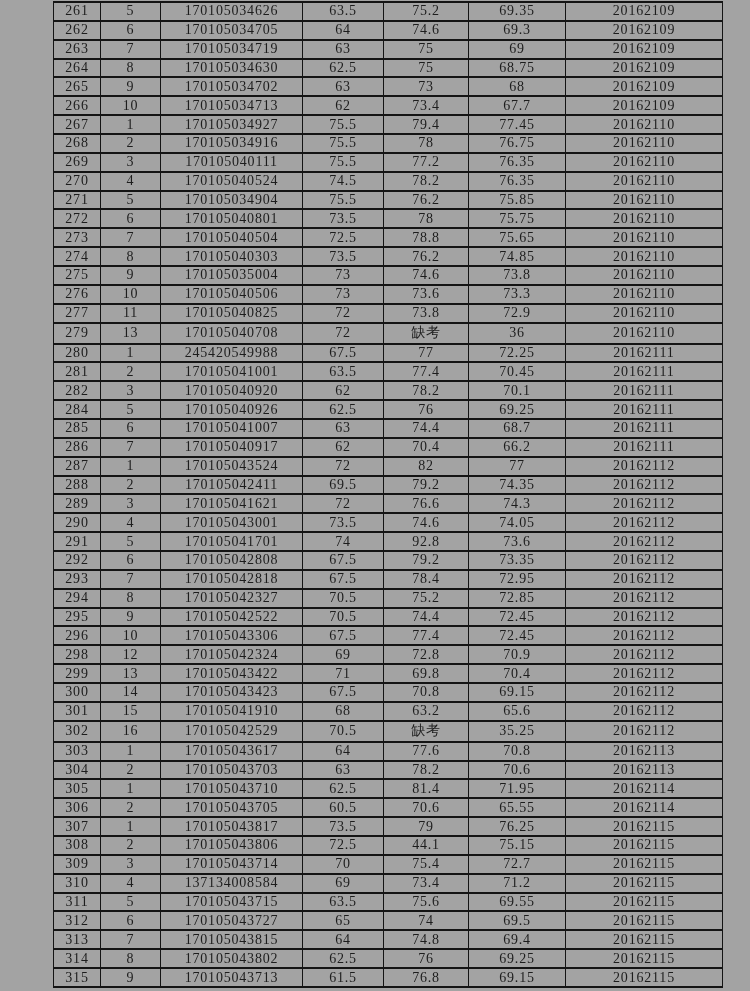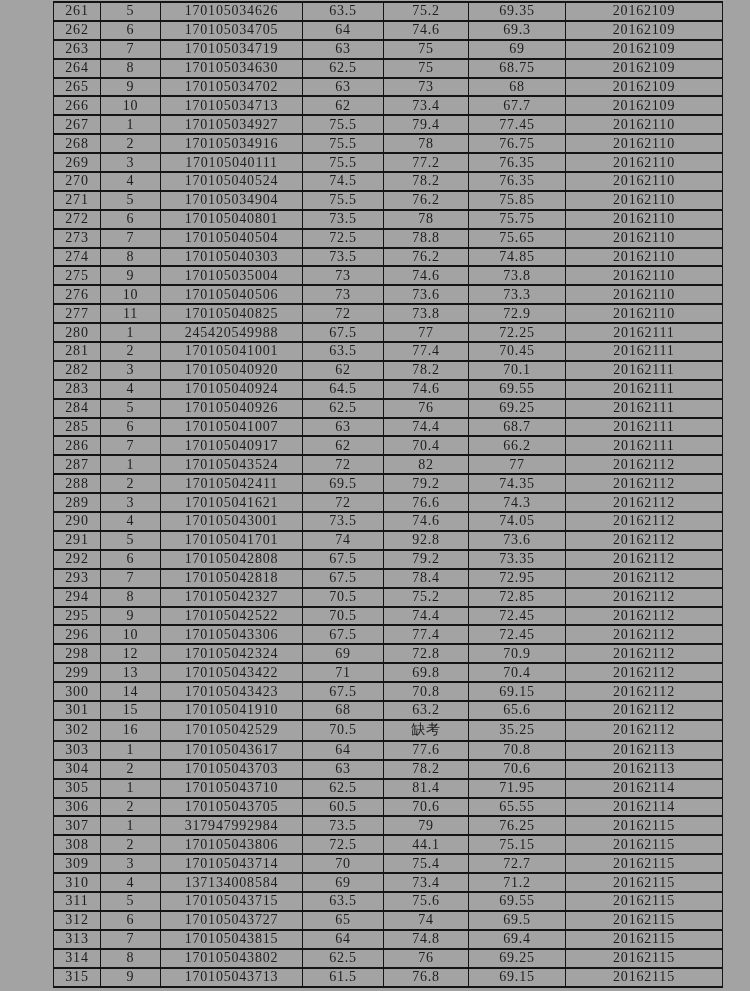--- a/index.html
+++ b/index.html
@@ -201,20 +201,29 @@
         <tr>
           <td>277</td>
           <td>11</td>
           <td>170105040825</td>
           <td>72</td>
           <td>73.8</td>
           <td>72.9</td>
           <td>20162110</td>
         </tr>
         <tr>
+          <td>279</td>
+          <td>13</td>
+          <td>170105040708</td>
+          <td>72</td>
+          <td>缺考</td>
+          <td>36</td>
+          <td>20162110</td>
+        </tr>
+        <tr>
           <td>280</td>
           <td>1</td>
           <td>245420549988</td>
           <td>67.5</td>
           <td>77</td>
           <td>72.25</td>
           <td>20162111</td>
         </tr>
         <tr>
           <td>281</td>
@@ -228,29 +237,20 @@
         <tr>
           <td>282</td>
           <td>3</td>
           <td>170105040920</td>
           <td>62</td>
           <td>78.2</td>
           <td>70.1</td>
           <td>20162111</td>
         </tr>
         <tr>
-          <td>283</td>
-          <td>4</td>
-          <td>170105040924</td>
-          <td>64.5</td>
-          <td>74.6</td>
-          <td>69.55</td>
-          <td>20162111</td>
-        </tr>
-        <tr>
           <td>284</td>
           <td>5</td>
           <td>170105040926</td>
           <td>62.5</td>
           <td>76</td>
           <td>69.25</td>
           <td>20162111</td>
         </tr>
         <tr>
           <td>285</td>
@@ -437,21 +437,21 @@
           <td>2</td>
           <td>170105043705</td>
           <td>60.5</td>
           <td>70.6</td>
           <td>65.55</td>
           <td>20162114</td>
         </tr>
         <tr>
           <td>307</td>
           <td>1</td>
-          <td>317947992984</td>
+          <td>170105043817</td>
           <td>73.5</td>
           <td>79</td>
           <td>76.25</td>
           <td>20162115</td>
         </tr>
         <tr>
           <td>308</td>
           <td>2</td>
           <td>170105043806</td>
           <td>72.5</td>

